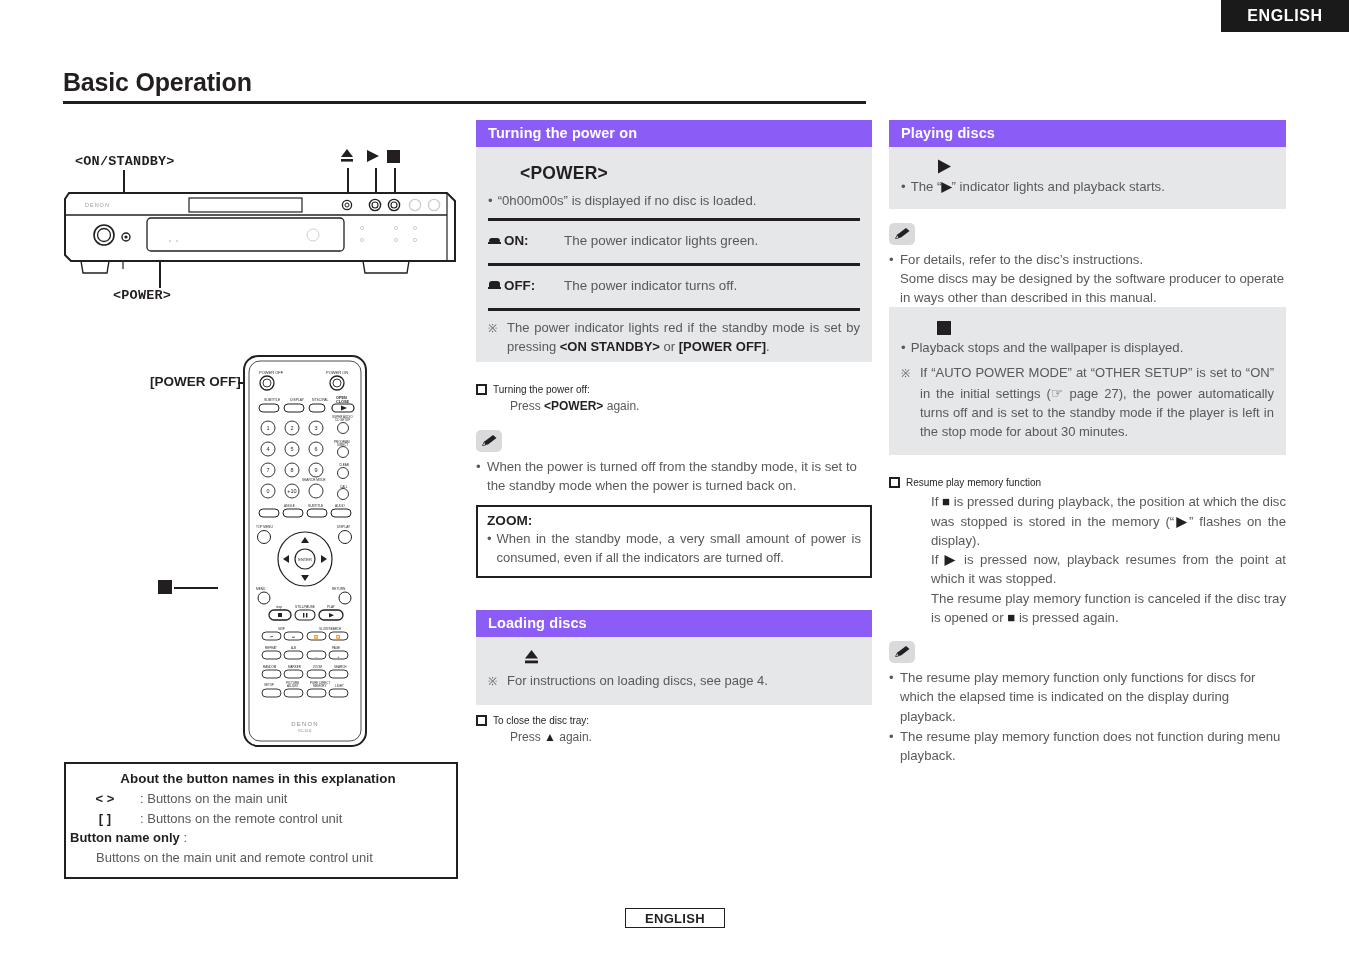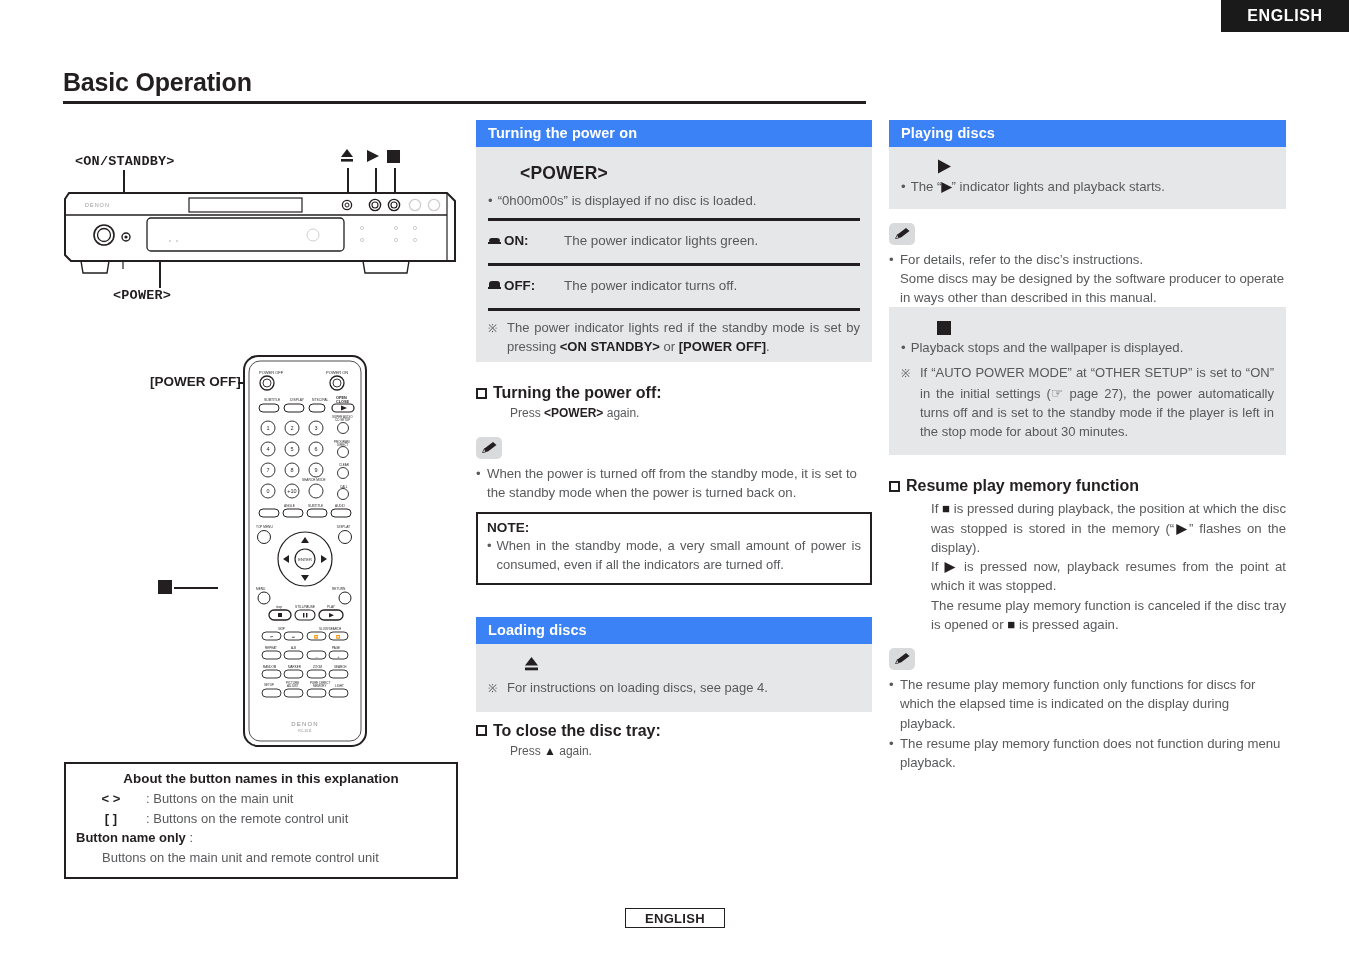--- a/index.html
+++ b/index.html
@@ -33,21 +33,21 @@
     width:803px; height:3px; background:#231f20;
   }
 
   
   .col { position:absolute; }
   .col-mid    { left:476px; top:120px; width:396px; }
   .col-right  { left:889px; top:120px; width:397px; }
 
   
   .sec-head {
-    background:#3b82f6; color:#ffffff;
+    background:#8b5cf6; color:#ffffff;
     font-size:14.5px; font-weight:bold;
     padding:4px 10px 5px 12px;
     letter-spacing:.1px;
     line-height:1.25;
   }
   .sec-head.boxed {
     background:#e6e7e8; color:#231f20;
     border:2px solid #231f20;
     padding:3px 10px 4px 10px;
   }
@@ -92,22 +92,22 @@
     display:flex; gap:6px; padding:8px 0 2px 0;
     font-size:13px; line-height:1.45; color:#58595b;
     text-align:justify;
   }
   .star { flex:0 0 13px; font-size:11px; padding-top:2px; color:#58595b;}
 
   b.bk { color:#231f20; }
 
   
   .sub-head {
-    display:flex; align-items:center; gap:6px;
-    font-size:16px; font-weight:bold; color:#231f20;
+    display:flex; align-items:flex-end; gap:6px;
+    font-size:10px; font-weight:normal; color:#231f20;
     margin:16px 0 3px 0;
   }
   .sub-head .box {
     display:inline-block; width:11px; height:11px;
     border:2px solid #231f20; flex:0 0 11px;
     position:relative; top:0px;
   }
   .sub-body { font-size:12px; color:#58595b; margin-left:34px; line-height:1.45; }
 
   
@@ -143,21 +143,21 @@
 
   .leader { position:absolute; background:#231f20; }
 
   
   .rc-wrap { position:absolute; left:140px; top:352px; width:330px; height:400px; }
   .rc-lbl { position:absolute; font-weight:bold; font-size:13.5px; color:#231f20; }
 
   
   .legend {
     position:absolute; left:64px; top:762px; width:394px;
-    border:2px solid #231f20; padding:7px 10px 10px 10px;
+    border:2px solid #231f20; padding:7px 10px 10px 4px;
   }
   .legend .lg-title { text-align:center; font-size:13.4px; font-weight:bold; color:#231f20; margin-bottom:3px;}
   .legend .lg-row { font-size:13px; color:#58595b; line-height:1.5; display:flex; }
   .legend .lg-sym { font-weight:bold; color:#231f20; width:70px; flex:0 0 70px; text-align:center; }
   .legend .lg-key { font-weight:bold; color:#231f20; }
   .legend .lg-ind { margin-left:26px; }
 
   
   .footer {
     position:absolute; left:625px; top:908px;
@@ -501,21 +501,21 @@
     </svg>
   </div>
   <div class="bullets">
     <p>
         <span class="dot">•</span>
        <span class="txt">When the power is turned off from the standby mode, it is set to the standby mode when the power is turned back on.</span>
       </p>
   </div>
 
   <div class="note-box">
-    <div class="nt">NOTE:</div>
+    <div class="nt">ZOOM:</div>
     <div class="nb">
       <span>•</span>
       <span>When in the standby mode, a very small amount of power is consumed, even if all the indicators are turned off.</span>
     </div>
   </div>
 
   <div class="sec-head" style="margin-top:32px;">Loading discs</div>
 
   <div class="gray-block">
     <div class="bigsym">

